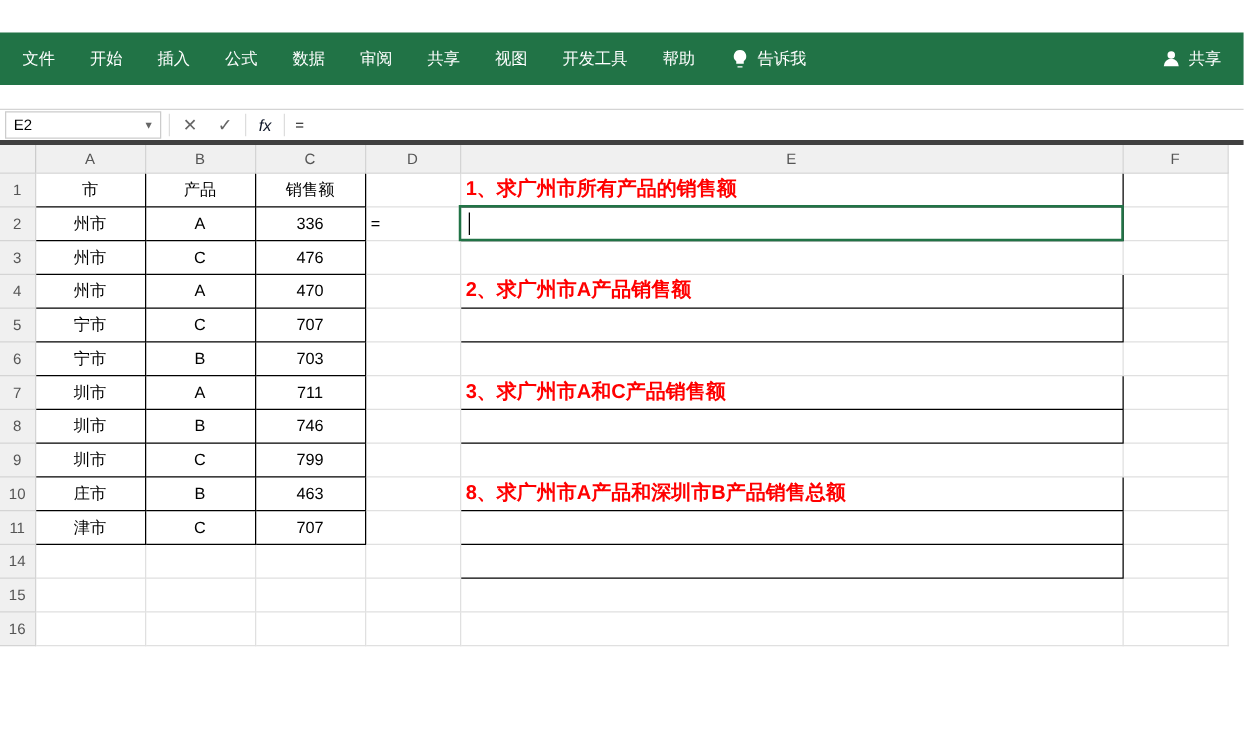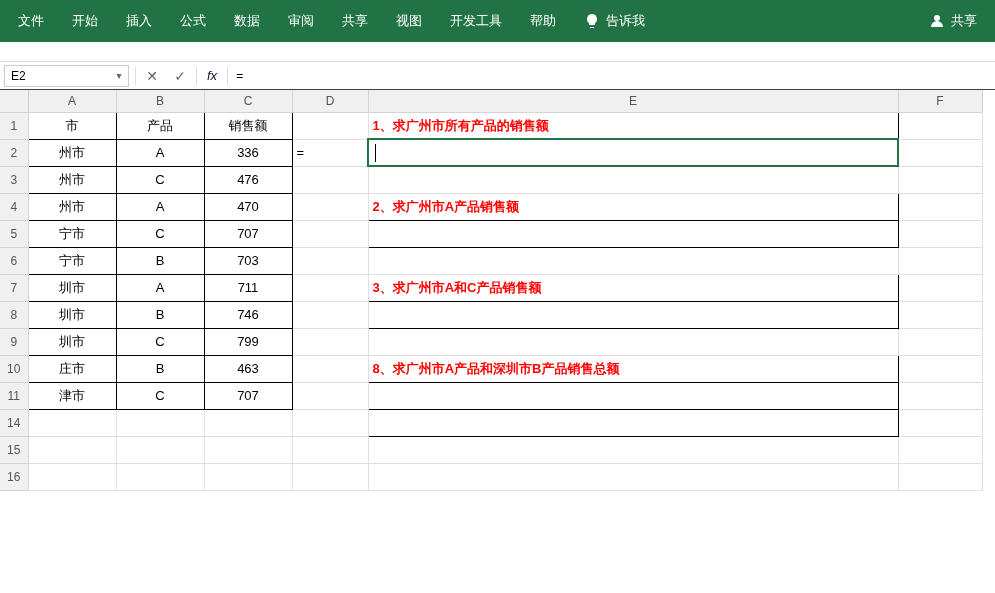--- a/index.html
+++ b/index.html
@@ -1,46 +1,46 @@
 <!DOCTYPE html>
 <html><head>
 <meta charset="utf-8">
 <style>
 * { box-sizing: border-box; margin: 0; padding: 0; }
 body { font-family: "Microsoft YaHei", Arial, sans-serif; font-size: 13px; background: #fff; overflow: hidden; width: 995px; height: 593px; }
 
-.ribbon { background: #217346; height: 42px; display: flex; align-items: center; padding: 0 4px; }
+.ribbon { background: #217346; height: 42px; display: flex; align-items: center; padding: 0 4px; margin-top: 26px; }
 .ribbon-tab { color: #fff; padding: 0 14px; height: 42px; display: flex; align-items: center; cursor: pointer; font-size: 13px; }
 .ribbon-spacer { flex: 1; }
 .ribbon-tell { display: flex; align-items: center; gap: 6px; }
 .ribbon-share { display: flex; align-items: center; gap: 6px; }
 .bulb-icon, .share-icon { width: 16px; height: 16px; display: inline-block; }
 
 .ribbon-sub { height: 20px; background: #fff; border-bottom: 1px solid #d4d4d4; }
 
-.formula-bar { height: 28px; background: #fff; display: flex; align-items: center; border-bottom: 1px solid #404040; }
+.formula-bar { height: 28px; background: #fff; display: flex; align-items: center; border-bottom: 4px solid #404040; }
 .name-box { width: 125px; height: 22px; border: 1px solid #ccc; margin: 0 4px; display: flex; align-items: center; padding: 0 6px; font-size: 12px; position: relative; }
 .name-box-dd { position: absolute; right: 2px; width: 14px; height: 14px; display: flex; align-items: center; justify-content: center; color: #666; font-size: 10px; }
 .fb-btn { width: 28px; height: 22px; display: flex; align-items: center; justify-content: center; color: #666; font-size: 14px; cursor: pointer; }
 .fb-sep { width: 1px; height: 18px; background: #ddd; margin: 0 2px; }
 .fx-label { font-style: italic; color: #0f172a; font-size: 13px; padding: 0 8px; }
 .formula-input { flex: 1; height: 22px; border: none; outline: none; padding: 0 6px; font-size: 12px; }
 
 .grid-wrap { position: relative; background: #fff; height: 503px; overflow: auto; }
 .grid { border-collapse: collapse; table-layout: fixed; }
 .corner { width: 28px; height: 22px; background: #f0f0f0; border-right: 1px solid #ccc; border-bottom: 1px solid #d4d4d4; }
 .col-h { background: #f0f0f0; text-align: center; font-size: 12px; color: #555; border-right: 1px solid #d4d4d4; border-bottom: 1px solid #d4d4d4; height: 22px; }
 .row-h { background: #f0f0f0; text-align: center; font-size: 12px; color: #555; border-right: 1px solid #d4d4d4; border-bottom: 1px solid #d4d4d4; width: 28px; }
 .cell { border-right: 1px solid #e0e0e0; border-bottom: 1px solid #e0e0e0; height: 27px; padding: 0 4px; vertical-align: middle; overflow: hidden; white-space: nowrap; }
 .cell.b-all { border: 1px solid #000; }
 .cell.b-r { border-right: 1px solid #000; }
 .cell.b-b { border-bottom: 1px solid #000; }
 .cell.b-l { border-left: 1px solid #000; }
 .cell.center { text-align: center; }
-.red-bold { color: #ff0000; font-weight: bold; font-size: 13px; }
+.red-bold { color: #ff0000; font-weight: bold; font-size: 16px; }
 .cursor-in { display: inline-block; width: 1px; height: 18px; background: #000; vertical-align: middle; margin-left: 2px; }
 
 .active-cell-border { outline: 2px solid #217346; outline-offset: -1px; }
 
 .col-A { width: 88px; }
 .col-B { width: 88px; }
 .col-C { width: 88px; }
 .col-D { width: 76px; }
 .col-E { width: 530px; }
 .col-F { width: 84px; }

